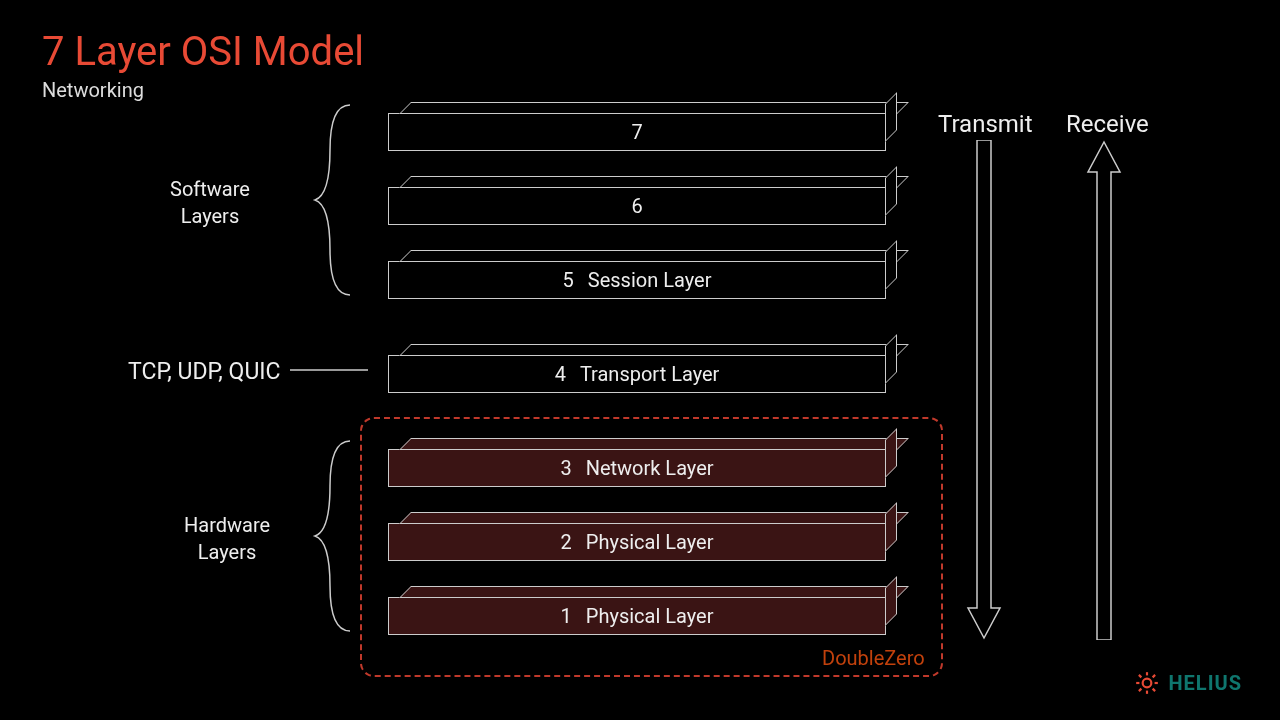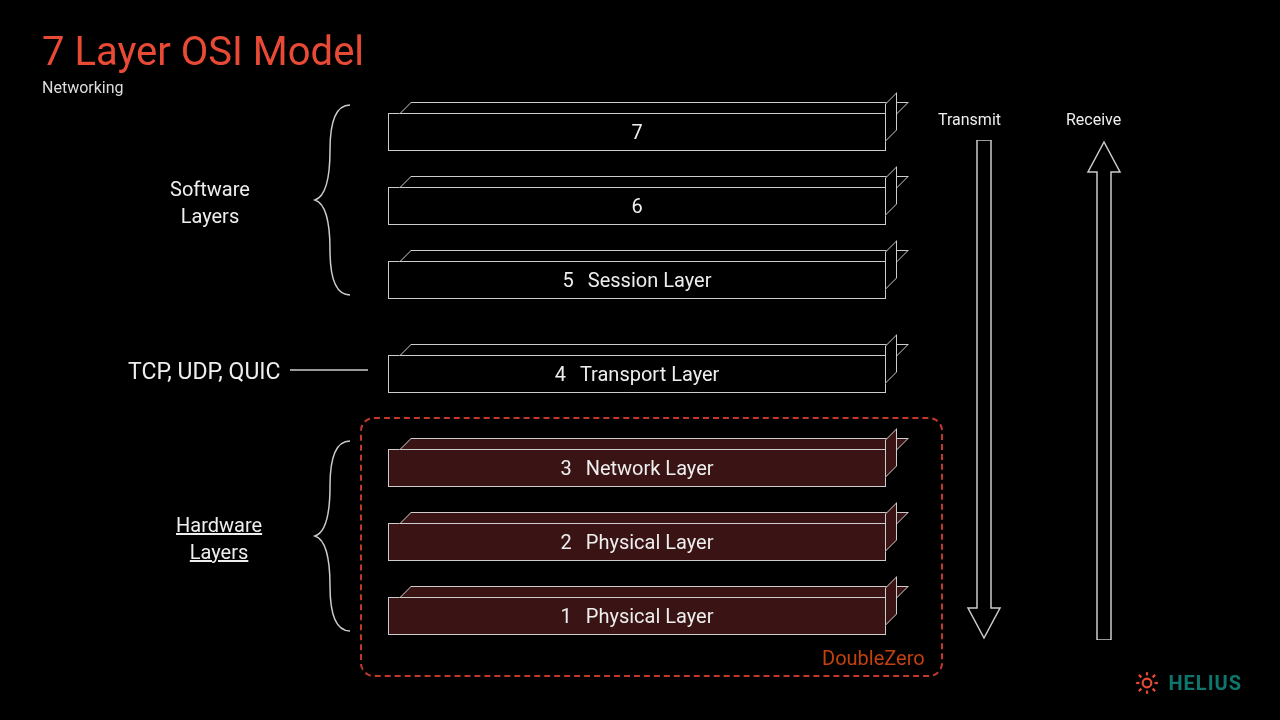--- a/index.html
+++ b/index.html
@@ -17,21 +17,21 @@
     top: 28px;
     left: 42px;
     font-size: 40px;
     font-weight: 400;
     color: #e84a35;
   }
   .subtitle {
     position: absolute;
     top: 78px;
     left: 42px;
-    font-size: 16px;
+    font-size: 20px;
     color: #ddd;
   }
   .layer-box {
     position: absolute;
     width: 498px;
     height: 38px;
     border: 1.5px solid #ccc;
     background: #000;
   }
   .layer-box.red {
@@ -100,21 +100,21 @@
     border: 2px dashed #c0392b;
     border-radius: 14px;
   }
   .dz-label {
     position: absolute;
     color: #c2410c;
     font-size: 20px;
   }
   .arrow-col-label {
     position: absolute;
-    font-size: 16px;
+    font-size: 24px;
     color: #eee;
   }
   .arrow-svg {
     position: absolute;
     stroke: #ccc;
     stroke-width: 1.5;
     fill: none;
   }
   .logo {
     position: absolute;
@@ -210,21 +210,21 @@
 
 <svg class="brace" style="left:310px; top:100px;" width="50" height="200">
   <path d="M40,5 Q20,5 20,50 Q20,95 5,100 Q20,105 20,150 Q20,195 40,195"></path>
 </svg>
 
 <div class="side-label" style="left:128px; top:358px;">TCP, UDP, QUIC</div>
 <svg class="connector" style="left:290px; top:369px;" width="78" height="2">
   <line x1="0" y1="1" x2="78" y2="1"></line>
 </svg>
 
-<div class="group-label" style="left:176px; top:512px; white-space:pre-line;text-decoration:underline;">Hardware
+<div class="group-label" style="left:184px; top:512px; white-space:pre-line;">Hardware
 Layers</div>
 
 <svg class="brace" style="left:310px; top:436px;" width="50" height="200">
   <path d="M40,5 Q20,5 20,50 Q20,95 5,100 Q20,105 20,150 Q20,195 40,195"></path>
 </svg>
 
 <div class="arrow-col-label" style="left:938px; top:110px;">Transmit</div>
 
 <svg class="arrow-svg" style="left:966px; top:140px;" width="36" height="500">
   <path d="M11,0 L11,468 L2,468 L18,498 L34,468 L25,468 L25,0 Z"></path>

